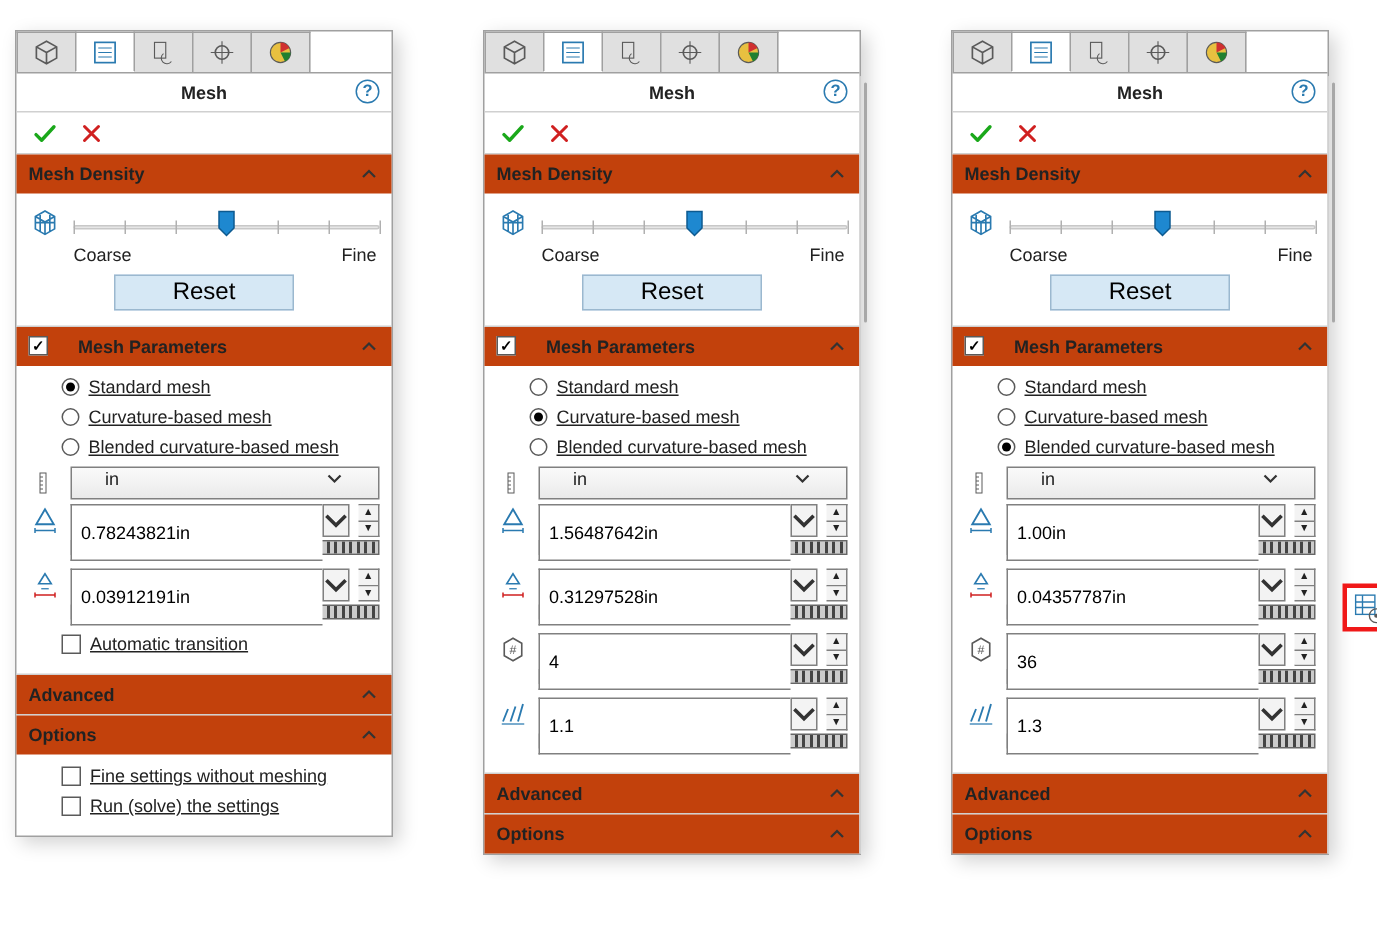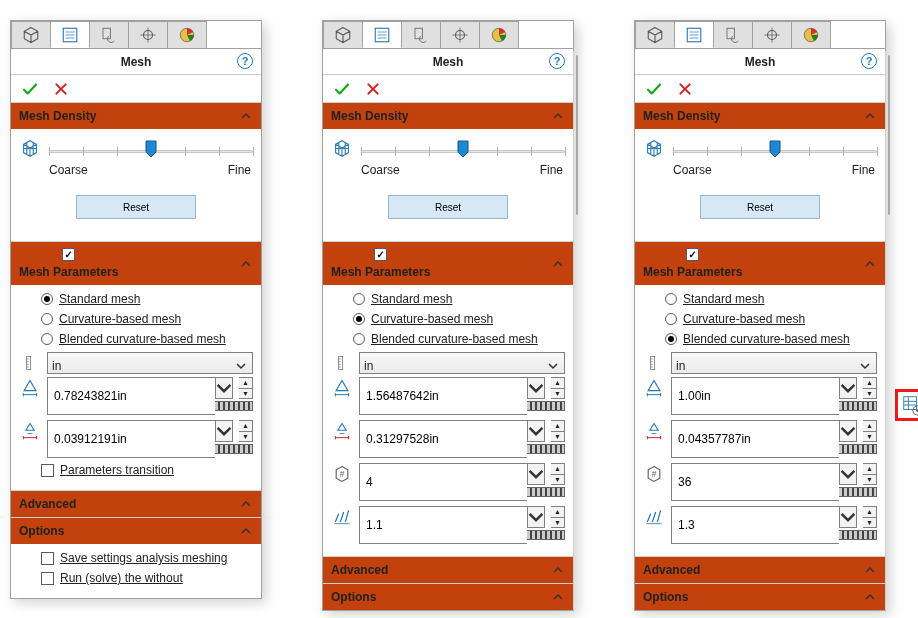--- a/index.html
+++ b/index.html
@@ -97,21 +97,21 @@
   }
   .section {
     border-bottom: 1px solid var(--sep);
   }
   .section-header {
     display:flex; align-items:center; justify-content:space-between;
     padding: 6px 8px;
     font-weight: 600;
     background: #c2410c;
   }
-  .section-header .left { display:flex; align-items:center; gap:4px;flex-direction:column; }
+  .section-header .left { display:flex; align-items:flex-start; gap:20px; }
   .section-body {
     padding: 4px 8px 10px 8px;
   }
   
   .density-row { display:flex; align-items:center; gap:8px; padding: 4px 0 2px 0;}
   .slider {
     flex:1; height: 20px; position: relative;
   }
   .slider .track {
     position:absolute; left:0; right:0; top: 12px;
@@ -120,25 +120,25 @@
   }
   .slider .tick {
     position:absolute; top: 9px; width:1px; height:9px; background:#b0b0b0;
   }
   .slider .thumb-h {
     position:absolute; top: 2px;
     width: 12px; height: 18px;
   }
   .labels-row { display:flex; justify-content:space-between; padding: 2px 2px 6px 30px; }
   .reset-btn {
-    display:block; margin: 12px auto;
+    display:block; margin: 0 auto;
     width: 120px; height: 24px;
     background: var(--btn-blue);
     border: 1px solid #9bb8cf;
-    font-size: 10px;
+    font-size: 16px;
     cursor: pointer;
   }
   .radio-row, .check-row {
     display:flex; align-items:center; gap:6px;
     padding: 3px 0 3px 22px;
     text-decoration: underline;
   }
   .input-row {
     display:flex; align-items:center; gap:6px;
     padding: 3px 0 0 0;
@@ -176,22 +176,22 @@
     flex:1; display:flex; align-items:center; justify-content:center;
     background:#f3f3f3;
     font-size: 7px; line-height: 1;
   }
   .spinner .sp:first-child { border-bottom:1px solid var(--border-dark); }
   .unit-select {
     flex:1;
     height: 22px;
     border:1px solid var(--border-dark);
     background: linear-gradient(#fafafa,#eaeaea);
-    padding: 0 4px;
-    display:flex; align-items:flex-end; justify-content:space-between;
+    padding: 0 22px;
+    display:flex; align-items:flex-start; justify-content:space-between;
   }
   .scale-bar {
     margin: 2px 0 6px 28px;
     height: 10px;
     background: repeating-linear-gradient(90deg, #444 0 2px, #ccc 2px 5px);
     border: 1px solid #666;
   }
   .cb {
     width:13px; height:13px; border:1px solid #5a5a5a; background:#fff;
     display:inline-flex; align-items:center; justify-content:center;
@@ -397,21 +397,21 @@
                 </span>
               </div>
               <div class="spinner">
                 <div class="sp">▲</div>
                 <div class="sp">▼</div>
               </div>
             </div>
             <div class="scale-bar"></div>
             <div class="check-row">
               <span class="cb"></span>
-              <span>Parameters transition</span>
+              <span>Automatic transition</span>
             </div>
           </div>
         </div>
         <div class="section">
           <div class="section-header">
             <span>Advanced</span>
             <span class="chevron">
               <svg viewBox="0 0 10 10">
                 <path d="M1 7 L5 3 L9 7" fill="none" stroke="#333" stroke-width="1.5"></path>
               </svg>
@@ -423,25 +423,25 @@
             <span>Options</span>
             <span class="chevron">
               <svg viewBox="0 0 10 10">
                 <path d="M1 7 L5 3 L9 7" fill="none" stroke="#333" stroke-width="1.5"></path>
               </svg>
             </span>
           </div>
           <div class="section-body">
             <div class="check-row">
               <span class="cb"></span>
-              <span>Save settings analysis meshing</span>
+              <span>Fine settings without meshing</span>
             </div>
             <div class="check-row">
               <span class="cb"></span>
-              <span>Run (solve) the without</span>
+              <span>Run (solve) the settings</span>
             </div>
           </div>
         </div>
       </div>
     </div>
     <div class="panel">
       <div class="with-scroll">
         <div class="panel-body">
           <div class="tabs">
             <div class="tab">

